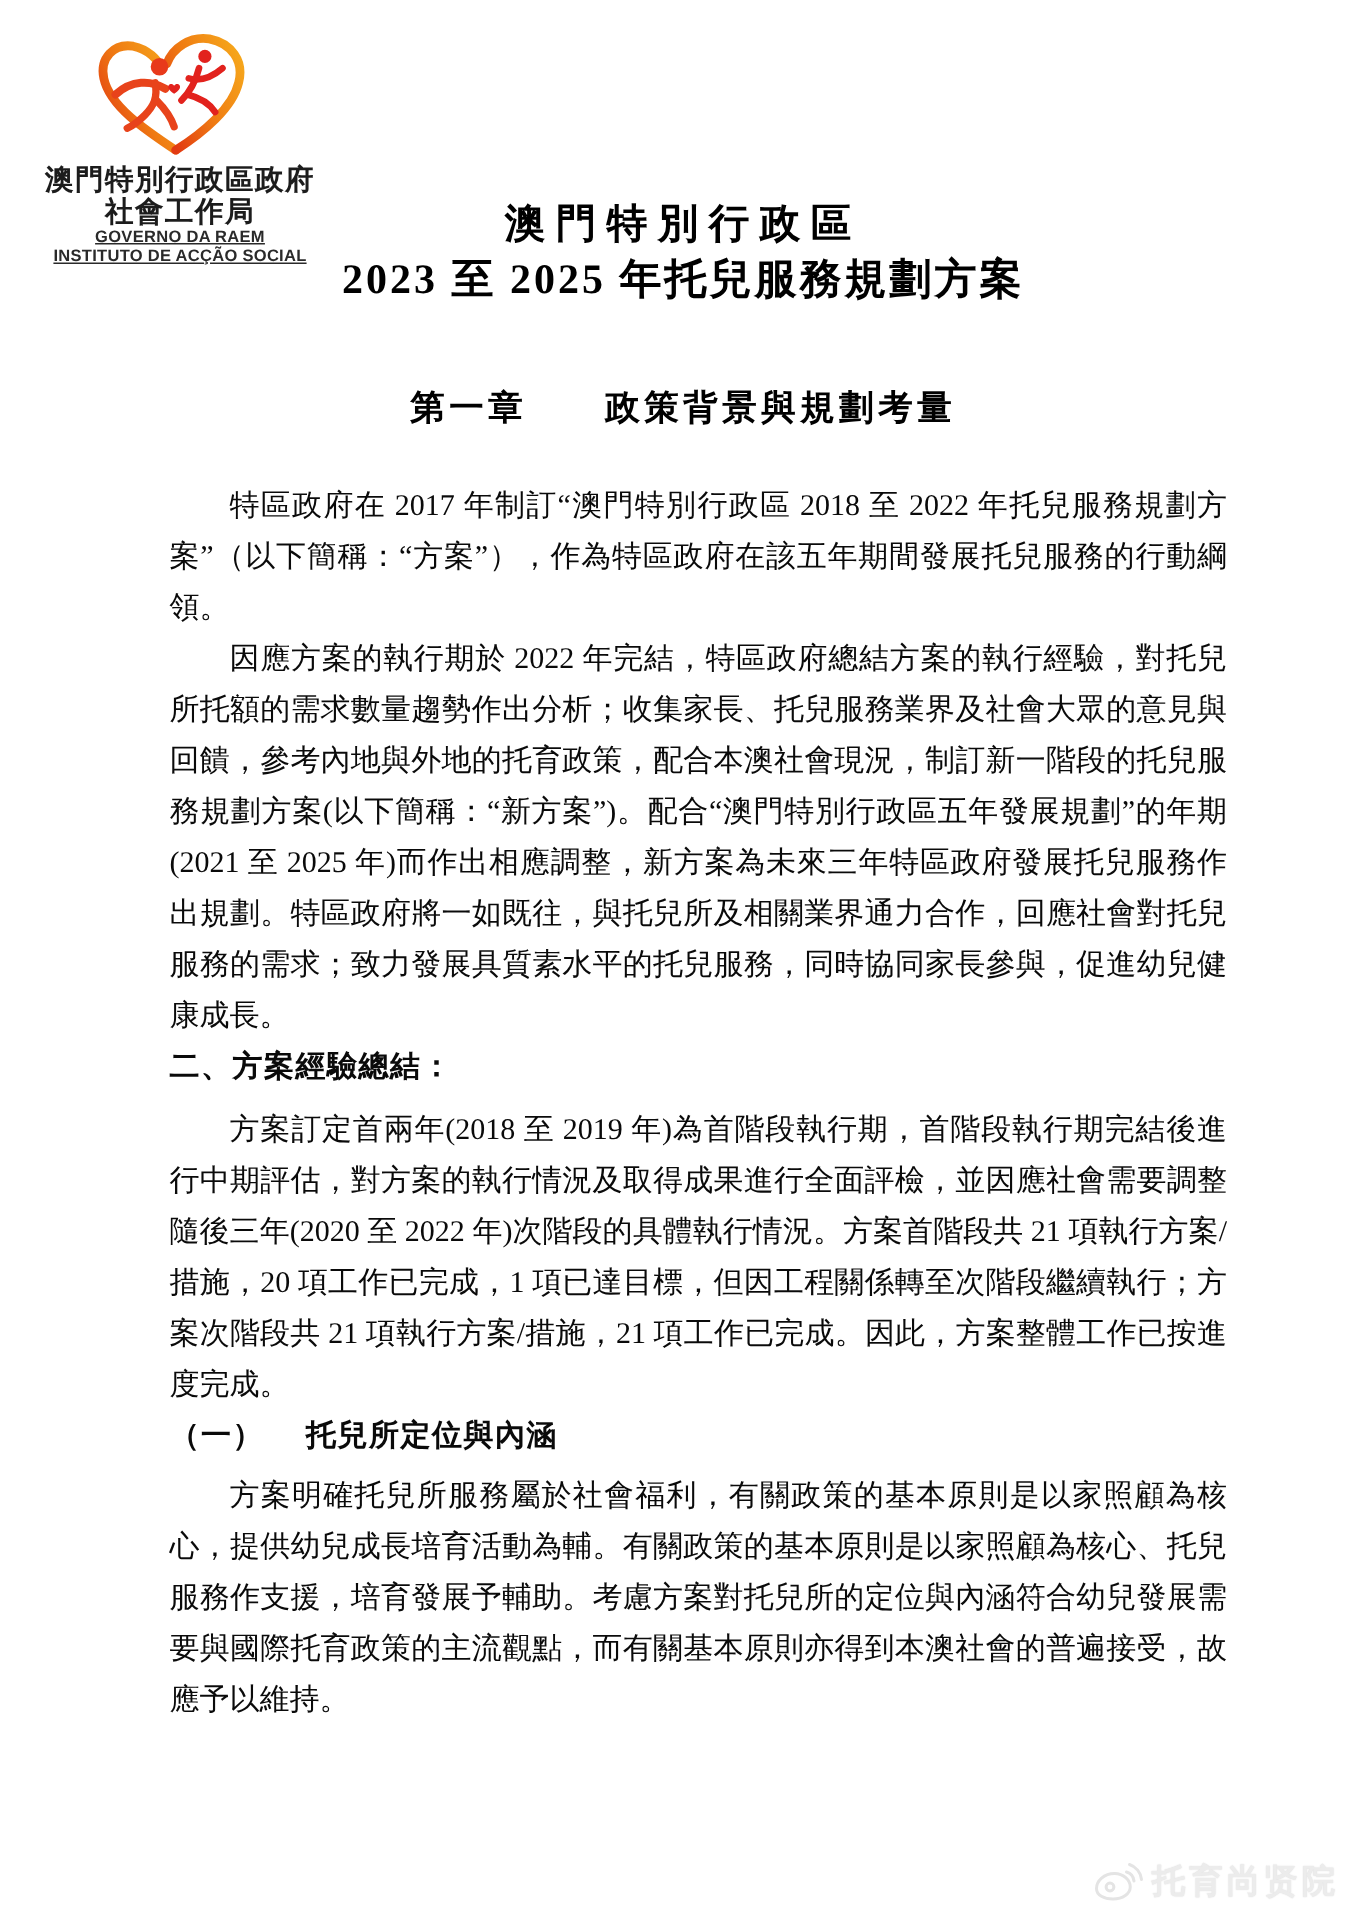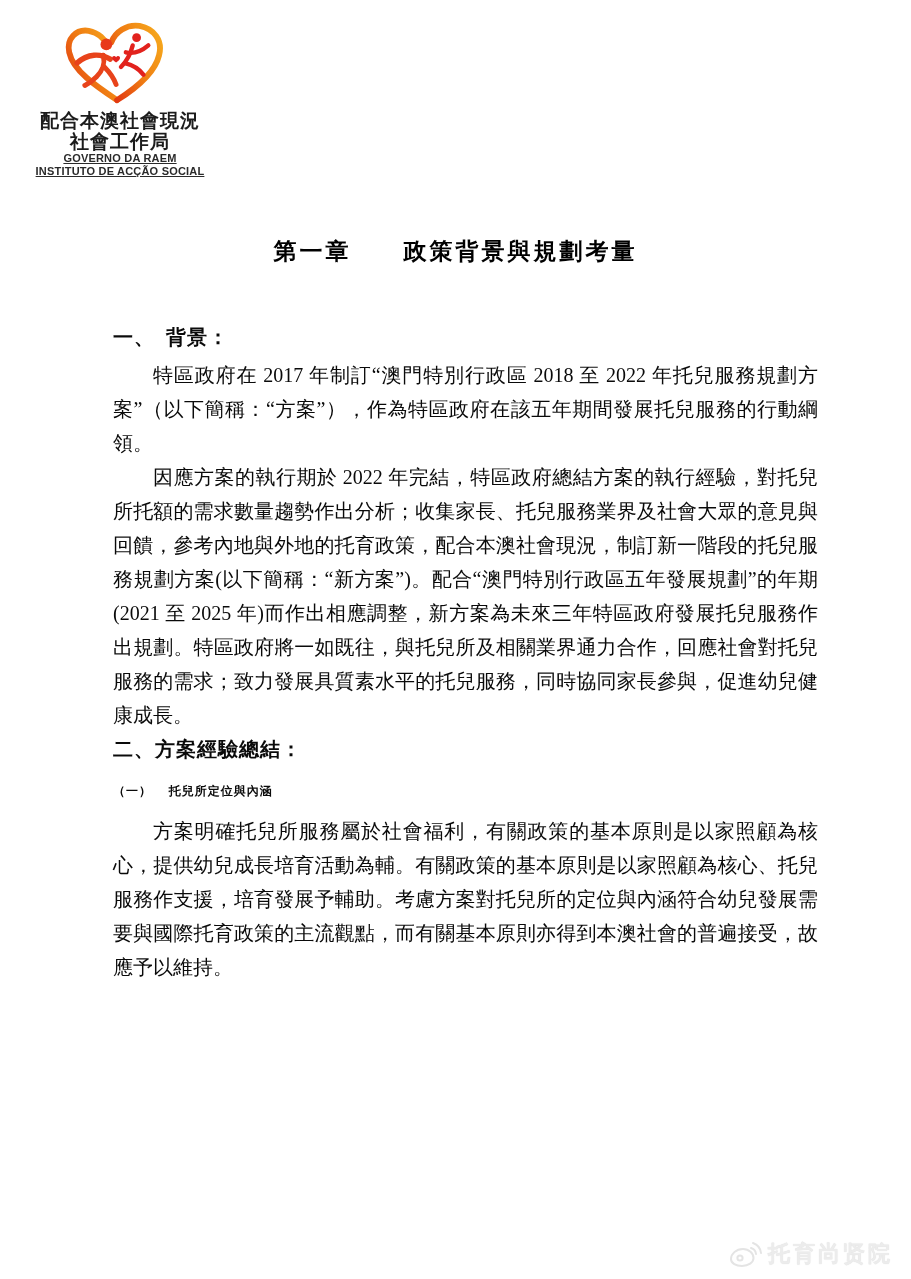--- a/index.html
+++ b/index.html
@@ -50,21 +50,21 @@
     width: 100%;
     text-align: center;
     font-weight: bold;
     color: #000;
   }
   .doc-title .line1 { font-size: 27px; line-height: 32px; letter-spacing: 7px; }
   .doc-title .line2 { font-size: 28px; line-height: 34px; letter-spacing: 2px; margin-top: 5px; }
 
   .chapter-heading {
     position: absolute;
-    top: 236px;
+    top: 256px;
     left: 0;
     width: 100%;
     text-align: center;
     font-size: 23px;
     font-weight: bold;
     letter-spacing: 3px;
     color: #000;
   }
 
   
@@ -87,21 +87,21 @@
     letter-spacing: 1px;
   }
   .sec-num-gap { margin-right: 0.55em; }
   .content p {
     margin: 0;
     text-indent: 2em;
   }
   .section-2 { }
   .section-2 .sec-heading { margin-bottom: 8px; }
   .sub-heading {
-    font-size: 12px;
+    font-size: 20px;
     font-weight: bold;
     line-height: 34px;
     margin: 0 0 6px 0;
     text-align: left;
     letter-spacing: 1px;
   }
   .sub-num { margin-right: 1.4em; }
 
   
   .watermark {
@@ -146,43 +146,45 @@
       <path d="M43 34 C 45 44, 42 50, 36 56 C 32 60, 28 63, 24 65" fill="none" stroke="#e8431b" stroke-width="5" stroke-linecap="round"></path>
       <path d="M44 46 C 50 52, 54 58, 56 64" fill="none" stroke="#e8431b" stroke-width="5" stroke-linecap="round"></path>
 
       <circle cx="77" cy="16" r="4.5" fill="#e2221d"></circle>
       <path d="M73 24 C 71 32, 67 40, 61 46" fill="none" stroke="#e2221d" stroke-width="4.5" stroke-linecap="round"></path>
       <path d="M66 31 C 74 33, 82 30, 89 24" fill="none" stroke="#e2221d" stroke-width="4.5" stroke-linecap="round"></path>
       <path d="M65 42 C 73 44, 80 48, 84 54" fill="none" stroke="#e2221d" stroke-width="4.5" stroke-linecap="round"></path>
 
       <path d="M56 36 c-1.6-2.4 -5-0.6 -3.8 1.8 c0.7 1.4 2.5 2.7 3.8 3.7 c1.3-1 3.1-2.3 3.8-3.7 c1.2-2.4 -2.2-4.2 -3.8-1.8 z" fill="#e2221d"></path>
     </svg>
-    <div class="org-zh">配合本澳社會現況</div>
+    <div class="org-zh">澳門特別行政區政府</div>
     <div class="org-zh">社會工作局</div>
     <div class="org-pt">GOVERNO DA RAEM</div>
     <div class="org-pt">INSTITUTO DE ACÇÃO SOCIAL</div>
   </div>
 
+  <div class="doc-title">
+    <div class="line1">澳門特別行政區</div>
+    <div class="line2">2023 至 2025 年托兒服務規劃方案</div>
+  </div>
 
   <div class="chapter-heading">第一章　　政策背景與規劃考量</div>
 
   <main class="content">
 
     <section class="section-1">
-      <h3 class="sec-heading">
-        <span class="sec-num-gap">一、</span><span>背景：</span>
-      </h3>
       <p>特區政府在 2017 年制訂“澳門特別行政區 2018 至 2022 年托兒服務規劃方案”（以下簡稱：“方案”），作為特區政府在該五年期間發展托兒服務的行動綱領。</p>
       <p>因應方案的執行期於 2022 年完結，特區政府總結方案的執行經驗，對托兒所托額的需求數量趨勢作出分析；收集家長、托兒服務業界及社會大眾的意見與回饋，參考內地與外地的托育政策，配合本澳社會現況，制訂新一階段的托兒服務規劃方案(以下簡稱：“新方案”)。配合“澳門特別行政區五年發展規劃”的年期(2021 至 2025 年)而作出相應調整，新方案為未來三年特區政府發展托兒服務作出規劃。特區政府將一如既往，與托兒所及相關業界通力合作，回應社會對托兒服務的需求；致力發展具質素水平的托兒服務，同時協同家長參與，促進幼兒健康成長。</p>
     </section>
 
     <section class="section-2">
       <h3 class="sec-heading">
         <span>二、</span><span>方案經驗總結：</span>
       </h3>
+      <p>方案訂定首兩年(2018 至 2019 年)為首階段執行期，首階段執行期完結後進行中期評估，對方案的執行情況及取得成果進行全面評檢，並因應社會需要調整隨後三年(2020 至 2022 年)次階段的具體執行情況。方案首階段共 21 項執行方案/措施，20 項工作已完成，1 項已達目標，但因工程關係轉至次階段繼續執行；方案次階段共 21 項執行方案/措施，21 項工作已完成。因此，方案整體工作已按進度完成。</p>
 
       <div class="subsection">
         <h4 class="sub-heading">
           <span class="sub-num">（一）</span><span>托兒所定位與內涵</span>
         </h4>
         <p>方案明確托兒所服務屬於社會福利，有關政策的基本原則是以家照顧為核心，提供幼兒成長培育活動為輔。有關政策的基本原則是以家照顧為核心、托兒服務作支援，培育發展予輔助。考慮方案對托兒所的定位與內涵符合幼兒發展需要與國際托育政策的主流觀點，而有關基本原則亦得到本澳社會的普遍接受，故應予以維持。</p>
       </div>
     </section>
 
   </main>

